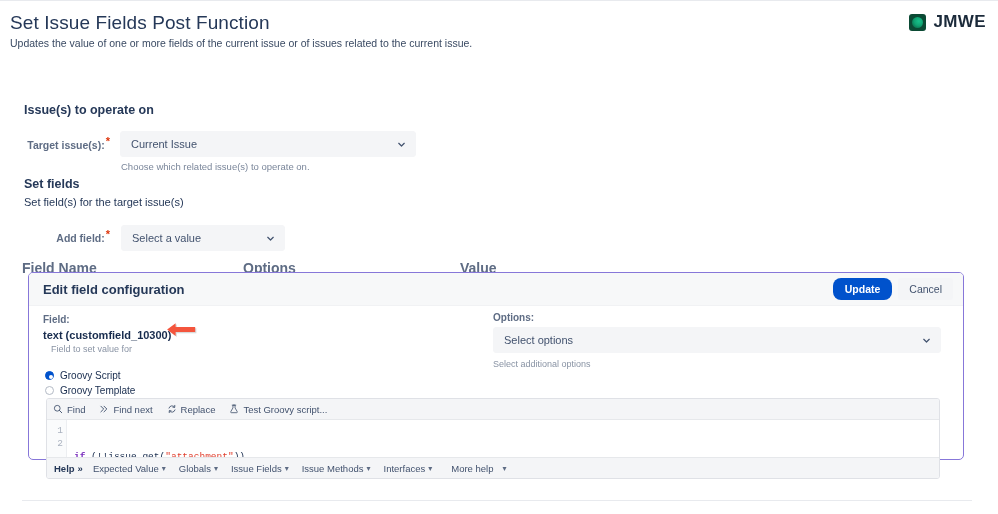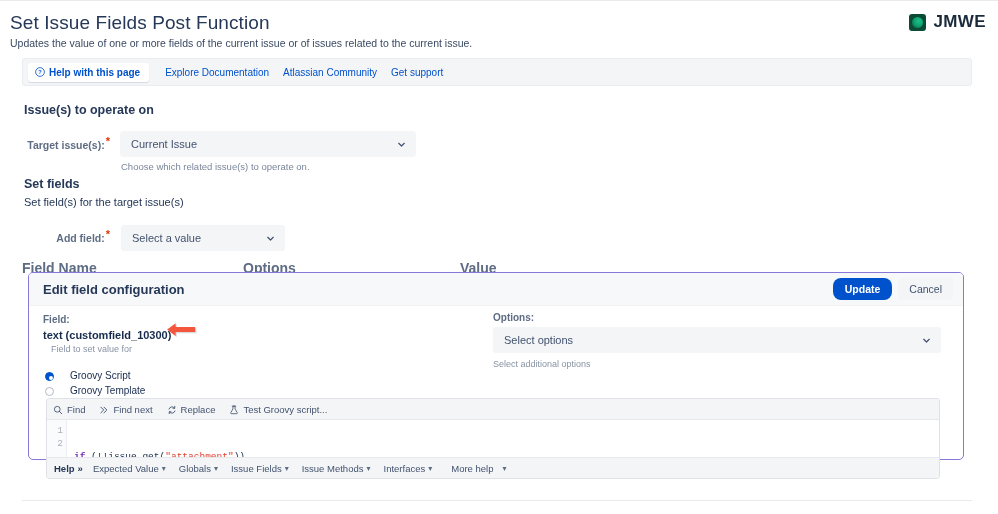--- a/index.html
+++ b/index.html
@@ -104,21 +104,21 @@
   }
 
   .lbl-strong { position:absolute; font-size:10px; font-weight:700; color:#5e6c84; }
   .val-strong { position:absolute; font-size:11px; font-weight:700; color:#172b4d; }
   .sub-hint { position:absolute; font-size:9px; color:#8993a4; }
 
   
   .arrow { position:absolute; left:165px; top:320px; width:34px; height:19px; }
 
   
-  .radio-row { position:absolute; display:flex; align-items:flex-end; gap:16px; }
+  .radio-row { position:absolute; display:flex; align-items:center; gap:6px; }
   .radio {
     width:9px; height:9px; border-radius:50%;
     border:1px solid #b3bac5; background:#fff; display:block; flex:0 0 auto;
   }
   .radio.on { border:1px solid #0052cc; background:#0052cc; position:relative; }
   .radio.on::after {
     content:""; position:absolute; left:2.5px; top:2.5px;
     width:4px; height:4px; border-radius:50%; background:#fff;
   }
   .radio-label { font-size:10px; color:#172b4d; }
@@ -126,21 +126,21 @@
   
   .editor {
     position:absolute; left:46px; top:398px; width:894px; height:81px;
     border:1px solid #dfe1e6; border-radius:3px; background:#fff; overflow:hidden;
   }
   .ed-toolbar {
     height:21px; background:#f4f5f7; border-bottom:1px solid #e6e8eb;
     display:flex; align-items:center; padding-left:6px; gap:0;
   }
   .tool {
-    display:flex; align-items:flex-end; gap:4px;
+    display:flex; align-items:flex-start; gap:4px;
     font-size:9.5px; color:#42526e; margin-right:14px; white-space:nowrap;
   }
   .code {
     height:38px; display:flex; background:#ffffff;
     font-family:"Liberation Mono", monospace; font-size:9.5px;
   }
   .gutter {
     width:20px; flex:0 0 20px; background:#fafbfc;
     border-right:1px solid #eceef1;
     text-align:right; padding:4px 3px 0 0; color:#aab2bf; line-height:13px;
@@ -170,32 +170,20 @@
   <div class="topline"></div>
 
   <div class="title">Set Issue Fields Post Function</div>
   <div class="subtitle">Updates the value of one or more fields of the current issue or of issues related to the current issue.</div>
 
   <div class="brand">
     <span class="brand-mark"></span>
     <span class="brand-text">JMWE</span>
   </div>
 
-  <div class="helpstrip">
-    <div class="help-pill">
-      <svg class="q-icon" viewBox="0 0 16 16">
-        <circle cx="8" cy="8" r="7" fill="none" stroke="#0052cc" stroke-width="1.3"></circle>
-        <text x="8" y="11.6" font-size="9" text-anchor="middle" fill="#0052cc" font-family="Liberation Sans, sans-serif">?</text>
-      </svg>
-      <span>Help with this page</span>
-    </div>
-    <a class="helplink">Explore Documentation</a>
-    <a class="helplink">Atlassian Community</a>
-    <a class="helplink">Get support</a>
-  </div>
 
   <div class="h2" style="left:24px; top:103px;">Issue(s) to operate on</div>
 
   <div class="flabel" style="left:0px; top:139px; width:110px;">
     <span>Target issue(s):</span><span class="req">*</span>
   </div>
   <div class="select" style="left:120px; top:131px; width:296px;">
     <span>Current Issue</span>
     <svg class="chev" width="11" height="11" viewBox="0 0 16 16">
       <path d="M4 6.2 L8 10.2 L12 6.2" fill="none" stroke="#42526e" stroke-width="1.7" stroke-linecap="round" stroke-linejoin="round"></path>

